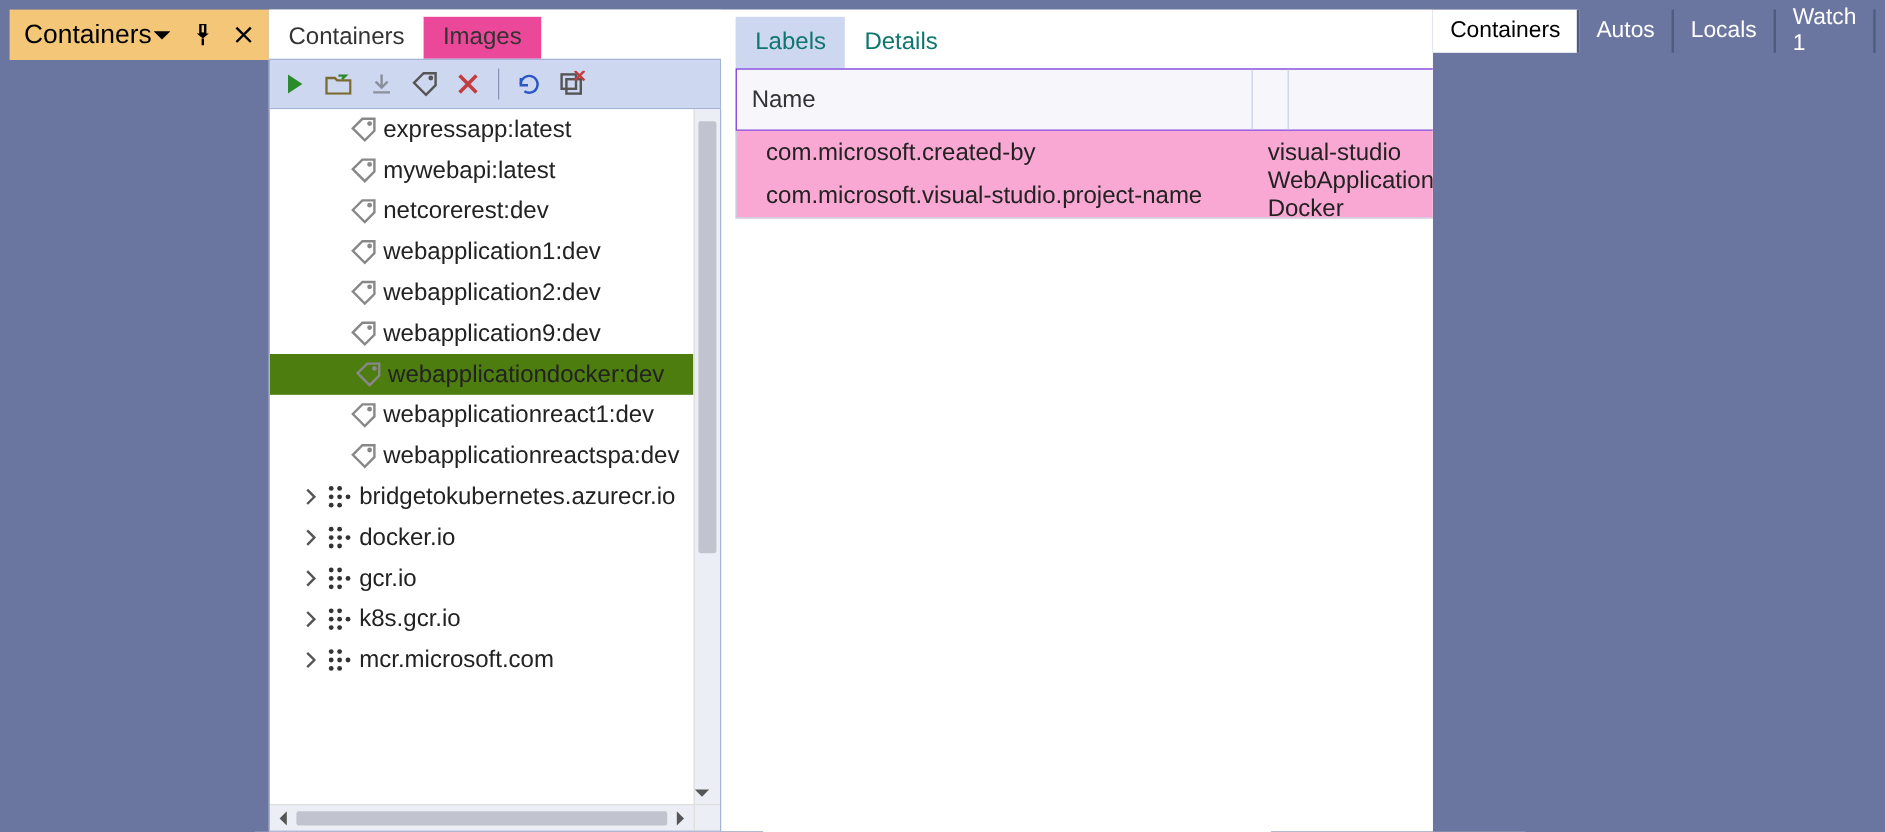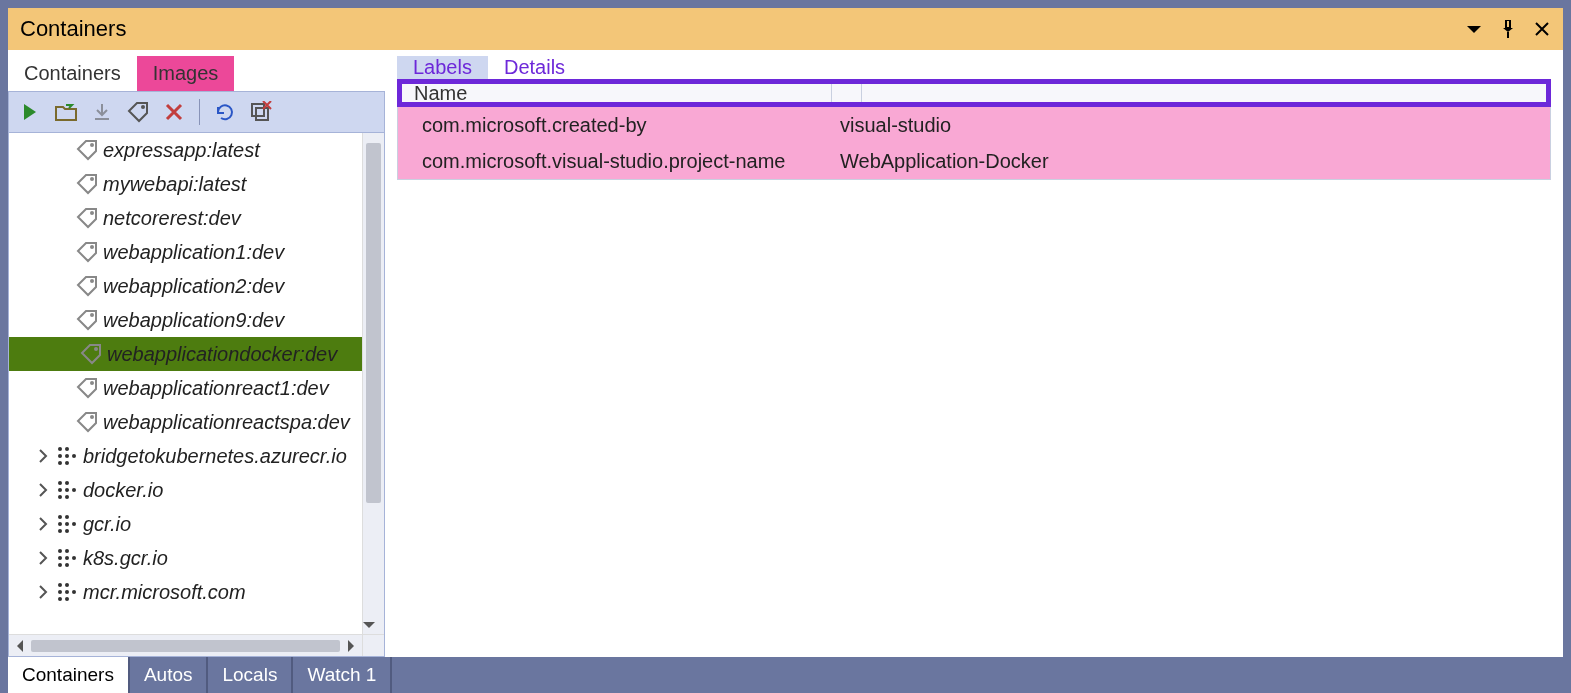--- a/index.html
+++ b/index.html
@@ -6,21 +6,21 @@
   html, body {
     width: 1571px;
     height: 693px;
     font-family: "Segoe UI", Tahoma, sans-serif;
     font-size: 20px;
     background: #6a769f;
     overflow: hidden;
   }
   .app {
     display: flex;
-    flex-direction: column;
+    flex-direction: row;
     width: 100%;
     height: 100%;
     padding: 8px 8px 0 8px;
   }
 
   
   .title-bar {
     height: 42px;
     background: #f3c678;
     display: flex;
@@ -110,21 +110,21 @@
     flex: 0 0 20px;
   }
   .tree-item .node-icon {
     width: 28px;
     flex: 0 0 28px;
     display: flex;
     align-items: center;
     justify-content: center;
     color: #888;
   }
-  .tree-item .node-label { padding-left: 2px; font-style: italic; }
+  .tree-item .node-label { padding-left: 2px; }
 
   
   .vscroll {
     position: absolute;
     right: 0; top: 0; bottom: 22px; width: 22px;
     background: #eceef5;
     border-left: 1px solid #ddd;
   }
   .vscroll .thumb {
     position: absolute;
@@ -171,33 +171,33 @@
     background: #fff;
     display: flex;
     flex-direction: column;
     padding-left: 12px;
   }
   .right-tabs {
     display: flex;
     padding-top: 6px;
   }
   .right-tab {
-    padding: 0 16px;
+    padding: 10px 16px;
     font-size: 20px;
-    color: #6d28d9;
+    color: #0f766e;
     cursor: pointer;
   }
   .right-tab.active {
     background: #ced7f0;
   }
   .grid-header {
     display: flex;
     background: #f7f7fb;
-    border: 5px solid #6d28d9;
-    height: 28px;
+    border: 1px solid #6d28d9;
+    height: 52px;
     align-items: center;
     margin-right: 12px;
   }
   .grid-header .col {
     padding: 0 12px;
     border-right: 1px solid #c9d0e0;
     color: #333;
     height: 100%;
     display: flex;
     align-items: center;

